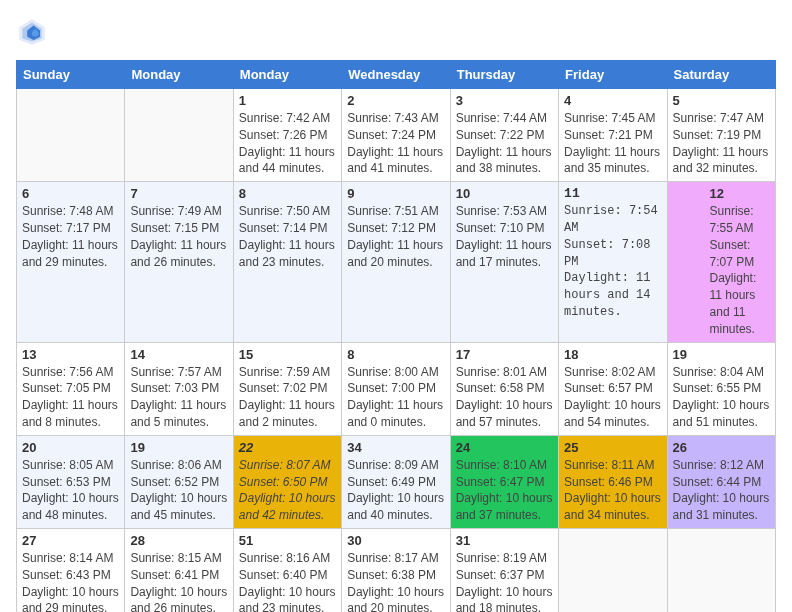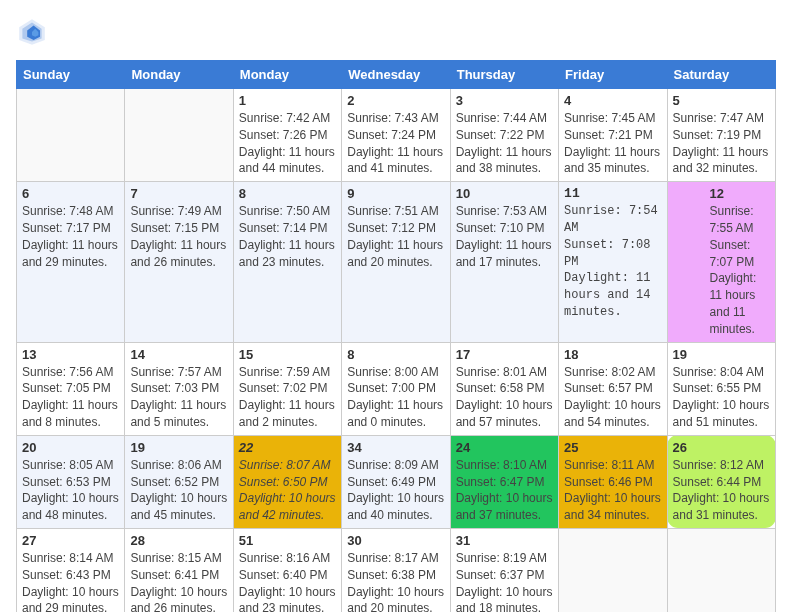--- a/index.html
+++ b/index.html
@@ -231,21 +231,21 @@
           <div class="day-info">Sunrise: 8:09 AM<br>Sunset: 6:49 PM<br>Daylight: 10 hours and 40 minutes.</div>
         </td>
         <td style="background: #22c55e;">
           <span class="day-number">24</span>
           <div class="day-info">Sunrise: 8:10 AM<br>Sunset: 6:47 PM<br>Daylight: 10 hours and 37 minutes.</div>
         </td>
         <td style="background: #eab308;">
           <span class="day-number">25</span>
           <div class="day-info">Sunrise: 8:11 AM<br>Sunset: 6:46 PM<br>Daylight: 10 hours and 34 minutes.</div>
         </td>
-        <td style="background: #bef264; border-radius: 11px;">
+        <td style="background: #c4b5fd;">
           <span class="day-number">26</span>
           <div class="day-info">Sunrise: 8:12 AM<br>Sunset: 6:44 PM<br>Daylight: 10 hours and 31 minutes.</div>
         </td>
       </tr>
       <tr>
         <td>
           <span class="day-number">27</span>
           <div class="day-info">Sunrise: 8:14 AM<br>Sunset: 6:43 PM<br>Daylight: 10 hours and 29 minutes.</div>
         </td>
         <td>

